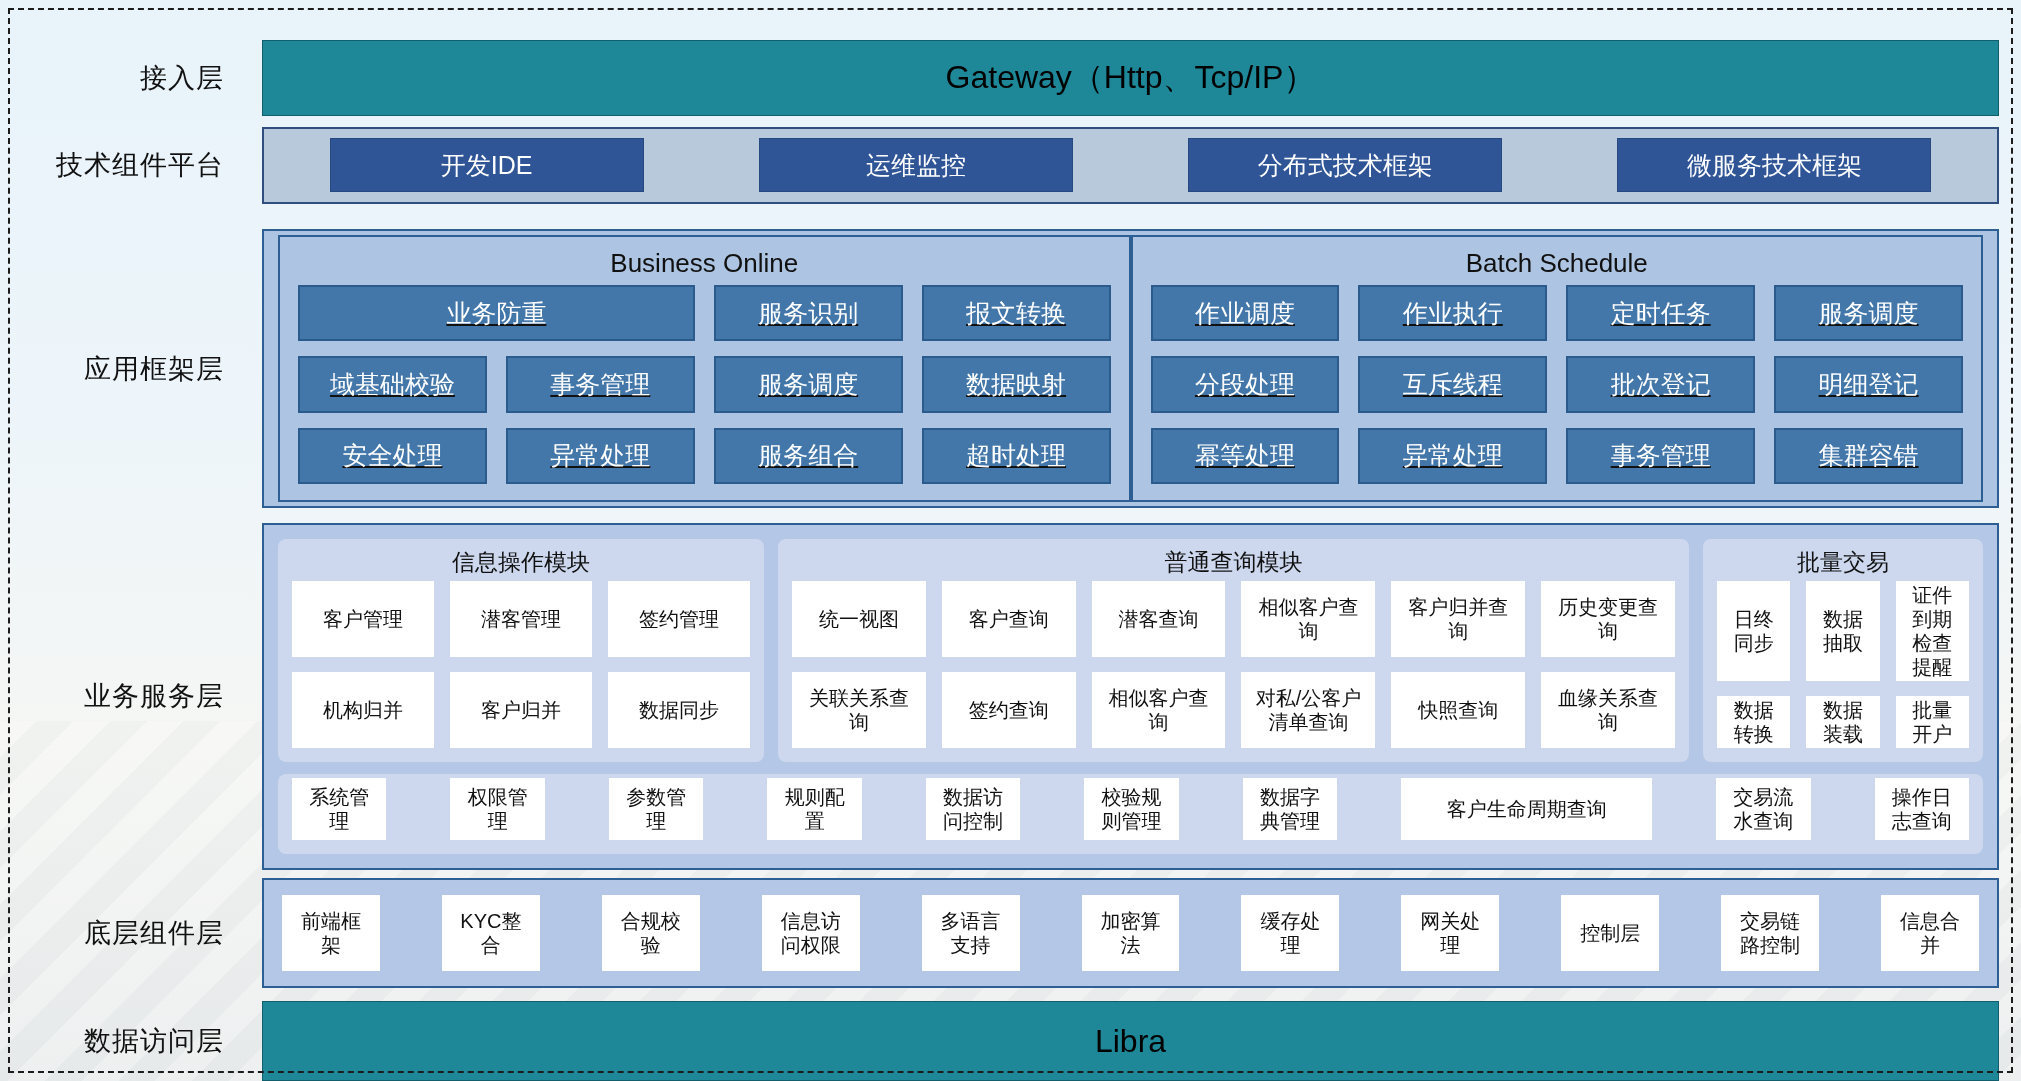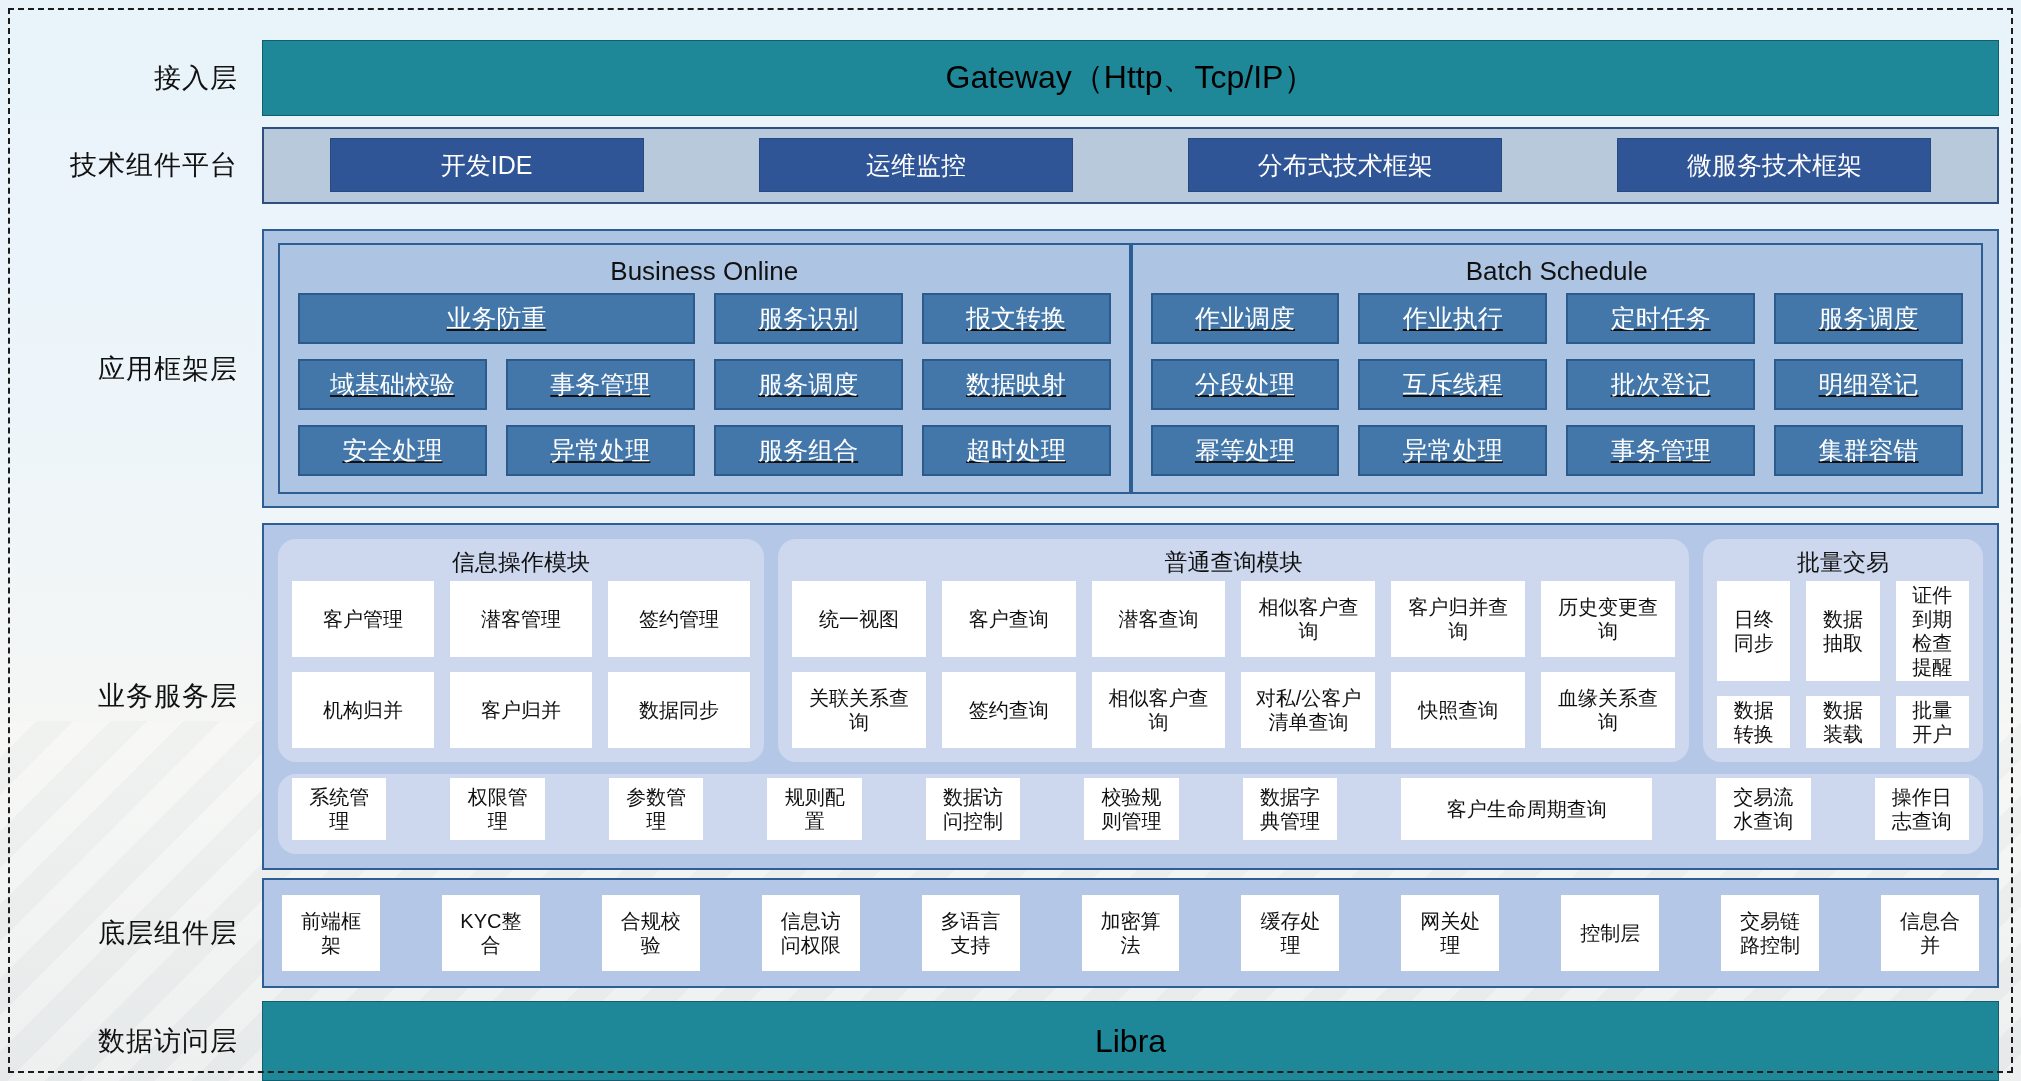--- a/index.html
+++ b/index.html
@@ -7,44 +7,44 @@
     width:2021px;height:1081px;position:relative;overflow:hidden;
     font-family:"Liberation Sans","DejaVu Sans",sans-serif;color:#111;
     background:linear-gradient(180deg,#E8F3FA 0%,#EDF5FA 38%,#F5F6F4 68%,#EAEDED 100%);
   }
   .bg-texture{position:absolute;left:0;right:0;bottom:0;height:360px;pointer-events:none;opacity:.25;
     background:repeating-linear-gradient(135deg,rgba(255,255,255,.7) 0 26px,rgba(190,196,200,.35) 26px 52px);}
   .frame{position:absolute;inset:8px;border:2px dashed #1c1c1c;pointer-events:none;z-index:5;}
   .stack{position:absolute;inset:0;display:flex;flex-direction:column;}
   .row{display:flex;}
   .lbl{width:262px;box-sizing:border-box;display:flex;align-items:center;justify-content:flex-end;
-    padding-right:24px;font-size:27px;letter-spacing:1px;white-space:nowrap;}
+    padding-right:38px;font-size:27px;letter-spacing:1px;white-space:nowrap;}
   .content{flex:1;margin-right:22px;display:flex;}
   .teal{flex:1;background:var(--teal,#1E8798);border:1px solid rgba(10,60,75,.55);color:#000000;
     display:flex;align-items:center;justify-content:center;font-size:32px;}
   
   .tech{flex:1;background:var(--tech_bg,#B9C9DC);border:2px solid #2F4D7D;box-sizing:border-box;
     display:flex;align-items:center;justify-content:space-around;padding:0 28px;gap:40px;}
   .tech-btn{flex:1;max-width:312px;height:52px;background:var(--navy,#2F5597);border:1px solid #27497F;
     color:#fff;display:flex;align-items:center;justify-content:center;font-size:25px;}
   
   .appfw{flex:1;background:var(--appfw_bg,#ADC5E2);border:2px solid #2E5F94;box-sizing:border-box;
-    display:flex;padding:12px 14px;}
+    display:flex;padding:4px 14px;}
   .panel{flex:1;border:2px solid #2E5F94;box-sizing:border-box;display:flex;flex-direction:column;
     padding:4px 18px 16px;}
   .panel-title{text-align:center;font-size:26px;height:44px;line-height:44px;}
   .btn-grid{flex:1;display:grid;grid-template-columns:repeat(4,1fr);gap:15px 19px;text-decoration:underline;}
   .btn{background:var(--steel,#4377A9);border:2px solid #2B5A8C;color:#fff;box-sizing:border-box;
     display:flex;align-items:center;justify-content:center;font-size:25px;}
   .span2{grid-column:span 2;}
   
   .svc{flex:1;background:var(--svc_bg,#B4C7E7);border:2px solid #2E5F94;box-sizing:border-box;
     display:flex;flex-direction:column;gap:12px;padding:14px;}
   .svc-top{display:flex;gap:14px;flex:1;}
-  .mod{background:var(--mod_bg,#CDD8EE);border-radius:18px;display:flex;flex-direction:column;
+  .mod{background:var(--mod_bg,#CDD8EE);border-radius:8px;display:flex;flex-direction:column;
     padding:4px 14px 14px;box-sizing:border-box;}
   .mod-title{text-align:center;font-size:23px;height:38px;line-height:38px;}
   .mod-grid{flex:1;display:grid;gap:15px 16px;}
   .g3{grid-template-columns:repeat(3,1fr);}
   .g6{grid-template-columns:repeat(6,1fr);}
   .cell{background:#fff;display:flex;align-items:center;justify-content:center;text-align:center;
     font-size:20px;line-height:1.2;padding:2px 10px;box-sizing:border-box;}
   .mod-info{width:486px;}
   .mod-query{flex:1;}
   .mod-batch{width:280px;}

